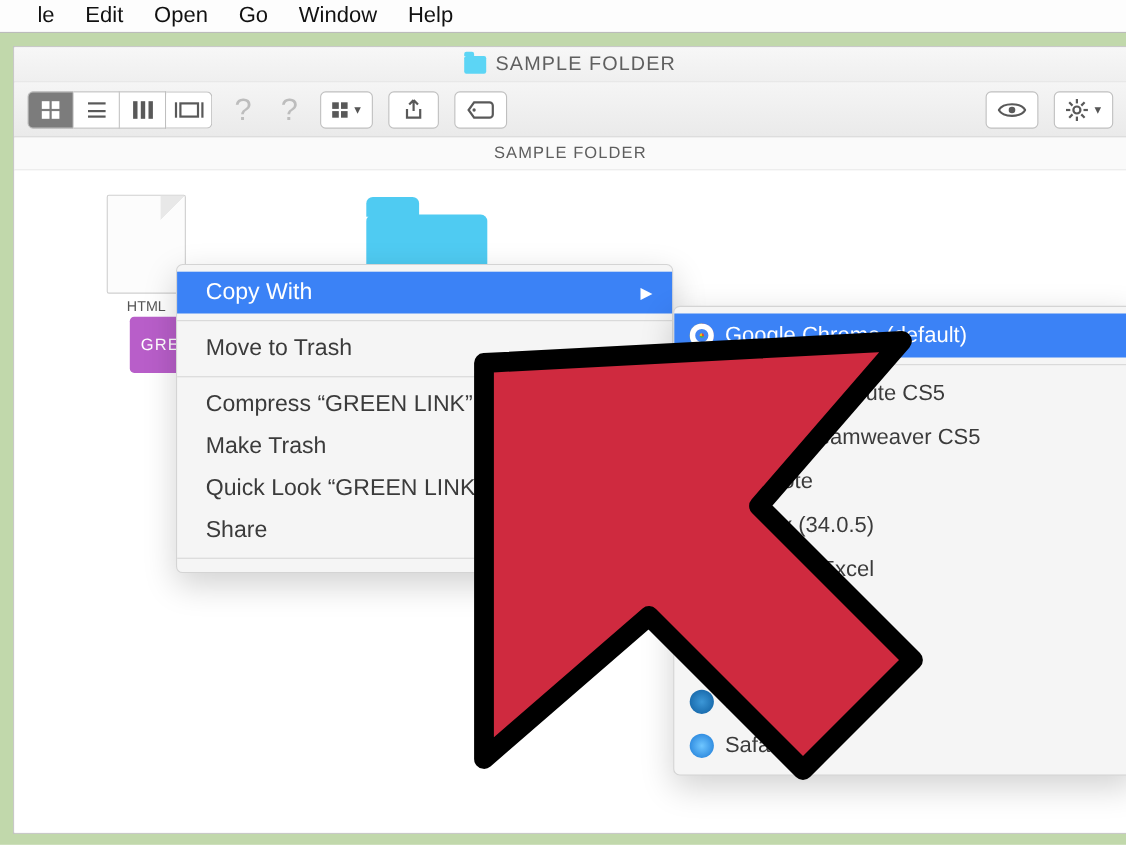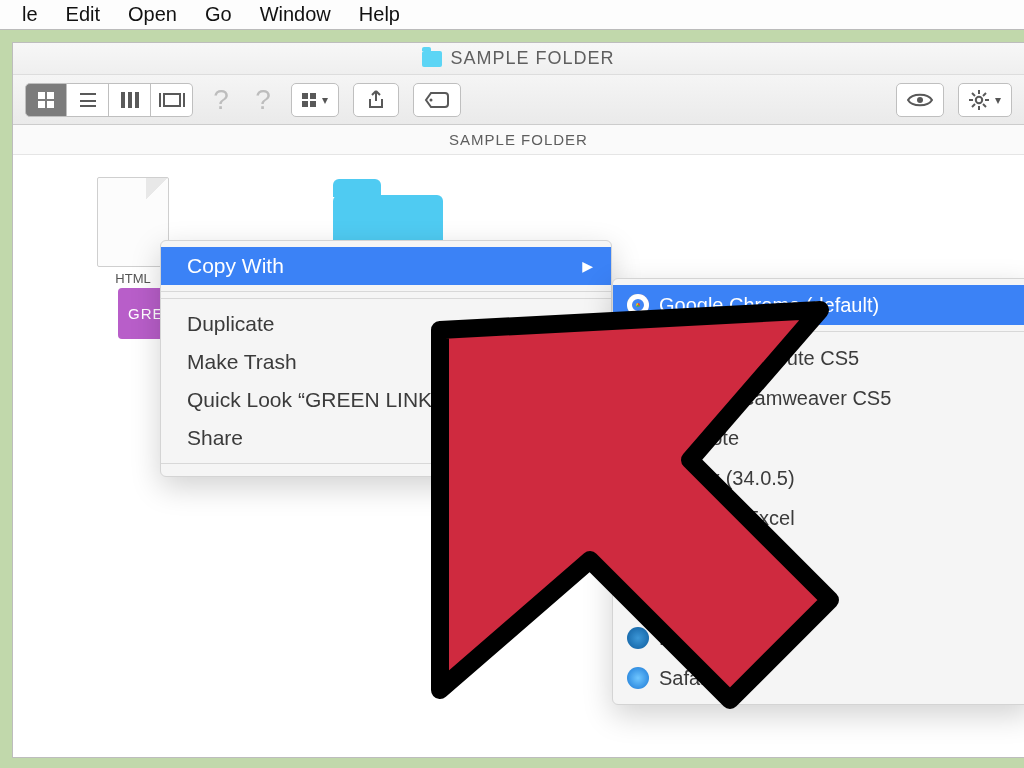--- a/index.html
+++ b/index.html
@@ -1,20 +1,20 @@
 <!DOCTYPE html>
 <html><head>
 <meta charset="utf-8">
 <style>
   * { box-sizing: border-box; margin: 0; padding: 0; font-family: "Helvetica Neue", Helvetica, Arial, sans-serif; }
   html, body { width: 1024px; height: 768px; overflow: hidden; }
   body { background: #c1d8ab; }
 
   
-  .menubar { height: 30px; background: #fdfdfd; border-bottom: 1px solid #bbb; display: flex; align-items: center; padding-left: 8px; }
+  .menubar { height: 30px; background: #fdfdfd; border-bottom: 1px solid #bbb; display: flex; align-items: center; padding-left: 20px; }
   .menubar span { padding: 0 14px; font-size: 20px; color: #111; }
 
   
   .finder-window { position: absolute; left: 12px; top: 42px; right: 0; height: 716px; background: #fff; border: 1px solid #bdbdbd; border-right: none; }
   .title-area { height: 32px; display: flex; align-items: center; justify-content: center; gap: 8px; background: linear-gradient(#f7f7f7,#efefef); border-bottom: 1px solid #ddd; }
   .title-area .folder-glyph { width: 20px; height: 16px; background: #5cd5f5; border-radius: 2px; position: relative; }
   .title-area .folder-glyph::before { content:""; position:absolute; left:0; top:-4px; width:9px; height:4px; background:#5cd5f5; border-radius:2px 2px 0 0; }
   .title-area .title-text { font-size: 18px; color:#5f5f5f; letter-spacing: 1px; }
 
   .toolbar { height: 50px; background: linear-gradient(#f5f5f5,#eaeaea); border-bottom: 1px solid #ccc; display:flex; align-items:center; gap:14px; padding: 0 12px; }
@@ -188,22 +188,23 @@
     </div>
   </div>
 </div>
 
 <div class="ctx-menu">
   <div class="ctx-item highlight">
     <span>Copy With</span>
     <span class="sub-arrow">▶</span>
   </div>
   <div class="ctx-sep"></div>
+  <div class="ctx-item">Move to Trash</div>
   <div class="ctx-sep"></div>
-  <div class="ctx-item">Duplicate</div>
+  <div class="ctx-item">Compress “GREEN LINK”</div>
   <div class="ctx-item">Make Trash</div>
   <div class="ctx-item">Quick Look “GREEN LINK”</div>
   <div class="ctx-item">
     <span>Share</span>
     <span class="sub-arrow">▶</span>
   </div>
   <div class="ctx-sep"></div>
 </div>
 
 <div class="sub-menu">

